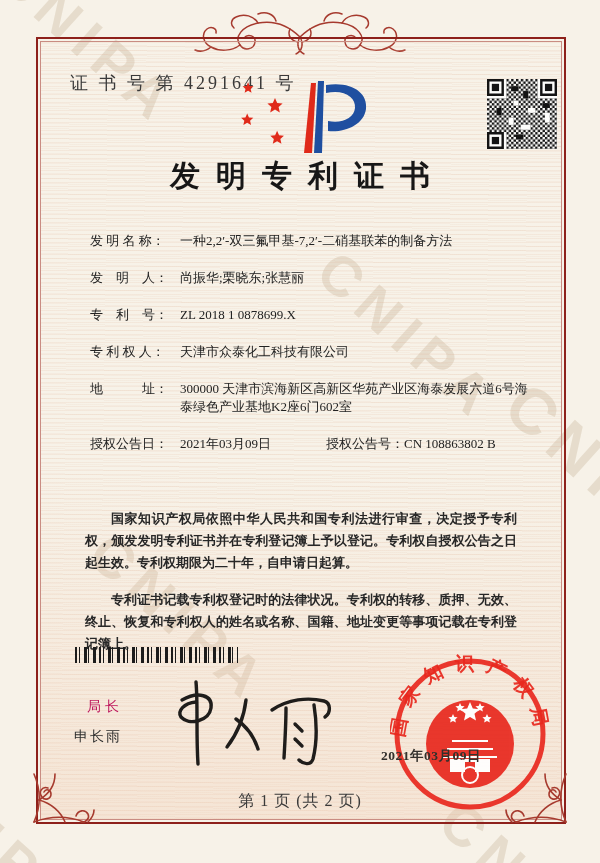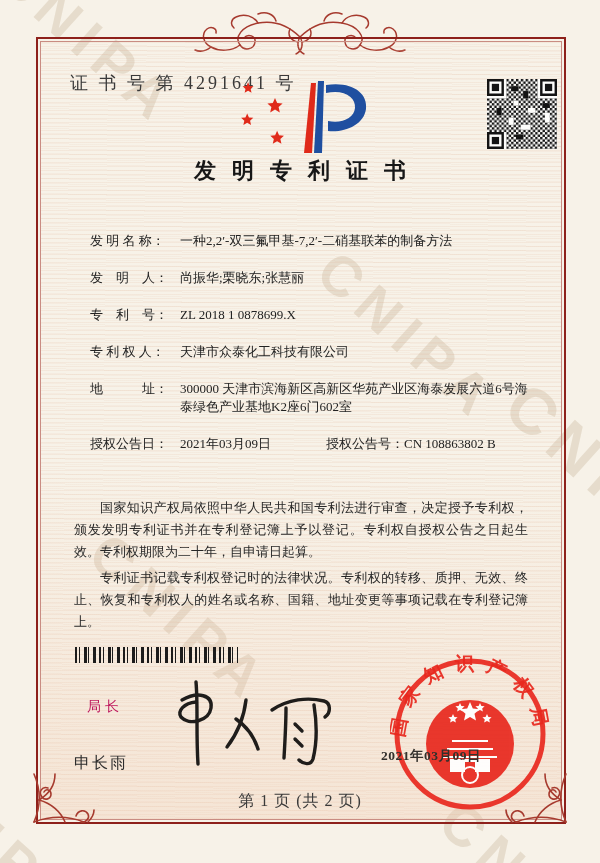--- a/index.html
+++ b/index.html
@@ -45,55 +45,55 @@
   .corner-bl{left:30px;top:772px;}
   .corner-br{left:504px;top:772px;transform:scaleX(-1);}
   
   .certno{
     position:absolute;left:70px;top:71px;font-size:18px;letter-spacing:3px;color:#3a3a3a;
   }
   .logo{position:absolute;left:240px;top:79px;width:152px;height:76px;}
   .qr{position:absolute;left:487px;top:79px;width:70px;height:70px;}
   .title{
     position:absolute;left:0;right:0;top:156px;text-align:center;
-    font-size:22px;font-weight:bold;letter-spacing:16px;text-indent:16px;color:#171717;
+    font-size:30px;font-weight:bold;letter-spacing:16px;text-indent:16px;color:#171717;
   }
   
   .fields{position:absolute;left:72px;top:232px;width:462px;font-size:13px;}
   .row{display:flex;align-items:flex-start;line-height:18px;margin-bottom:19px;margin-left:18px;}
   .row .lab{flex:0 0 90px;color:#222;}
   .row .val{color:#222;max-width:354px;}
   .row .lab2{margin-left:26px;color:#222;white-space:nowrap;}
   .row .val2{color:#222;white-space:nowrap;}
   
   .paras{
     position:absolute;left:70px;top:493px;width:462px;
     font-size:13px;line-height:22px;text-align:justify;color:#272727;
   }
-  .paras p{margin:4px;text-indent:2em;}
+  .paras p{margin:15px;text-indent:2em;font-weight:bold;}
   
   .barcode{
     position:absolute;left:75px;top:647px;width:163px;height:16px;
     background:repeating-linear-gradient(90deg,
       #1c1c1c 0 2px, transparent 2px 4px,
       #1c1c1c 4px 5px, transparent 5px 9px,
       #1c1c1c 9px 12px, transparent 12px 13px,
       #1c1c1c 13px 14px, transparent 14px 18px,
       #1c1c1c 18px 21px, transparent 21px 24px);
   }
   
   .director-title{
     position:absolute;left:87px;top:698px;
     font-family:"Liberation Sans","DejaVu Sans",sans-serif;
     font-size:14px;letter-spacing:4px;color:#be185d;
   }
   .director-name{
-    position:absolute;left:74px;top:753px;
+    position:absolute;left:74px;top:728px;
     font-family:"Liberation Sans","DejaVu Sans",sans-serif;
-    font-size:16px;letter-spacing:2px;color:#2d2d2d;
+    font-size:14px;letter-spacing:2px;color:#2d2d2d;
   }
   .signature{position:absolute;left:158px;top:672px;width:180px;height:102px;}
   
   .seal{position:absolute;left:390px;top:654px;width:160px;height:160px;}
   .seal-date{
     position:absolute;left:381px;top:747px;font-size:13.5px;font-weight:bold;
     letter-spacing:0.5px;color:#33302c;white-space:nowrap;
   }
   
   .page-info{

